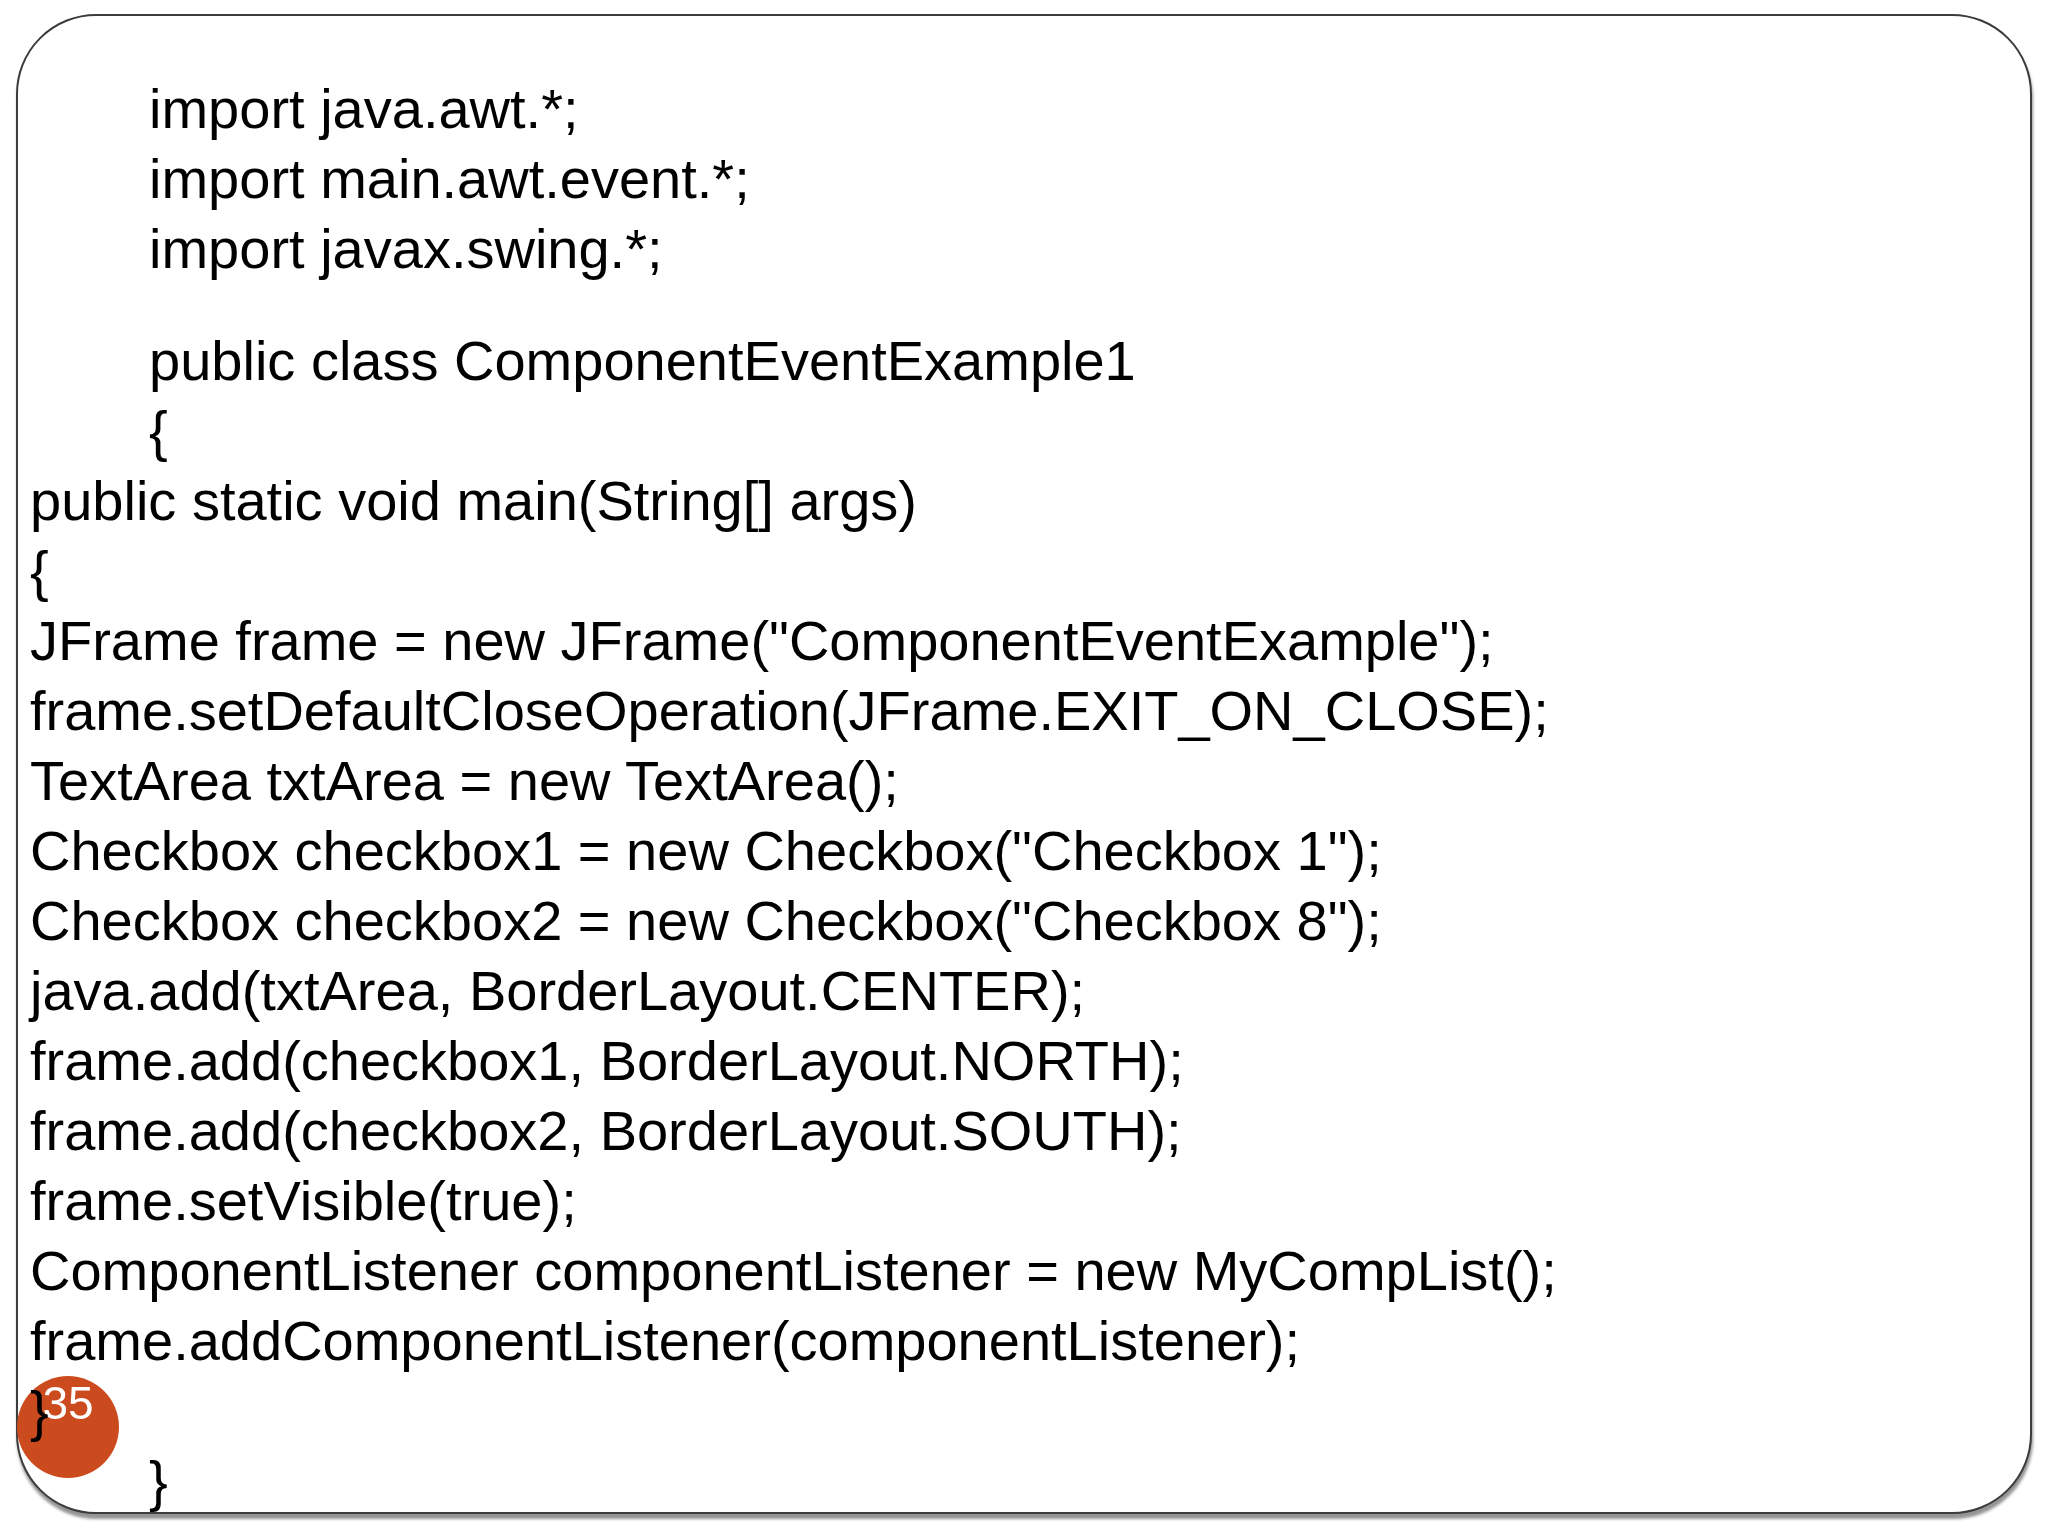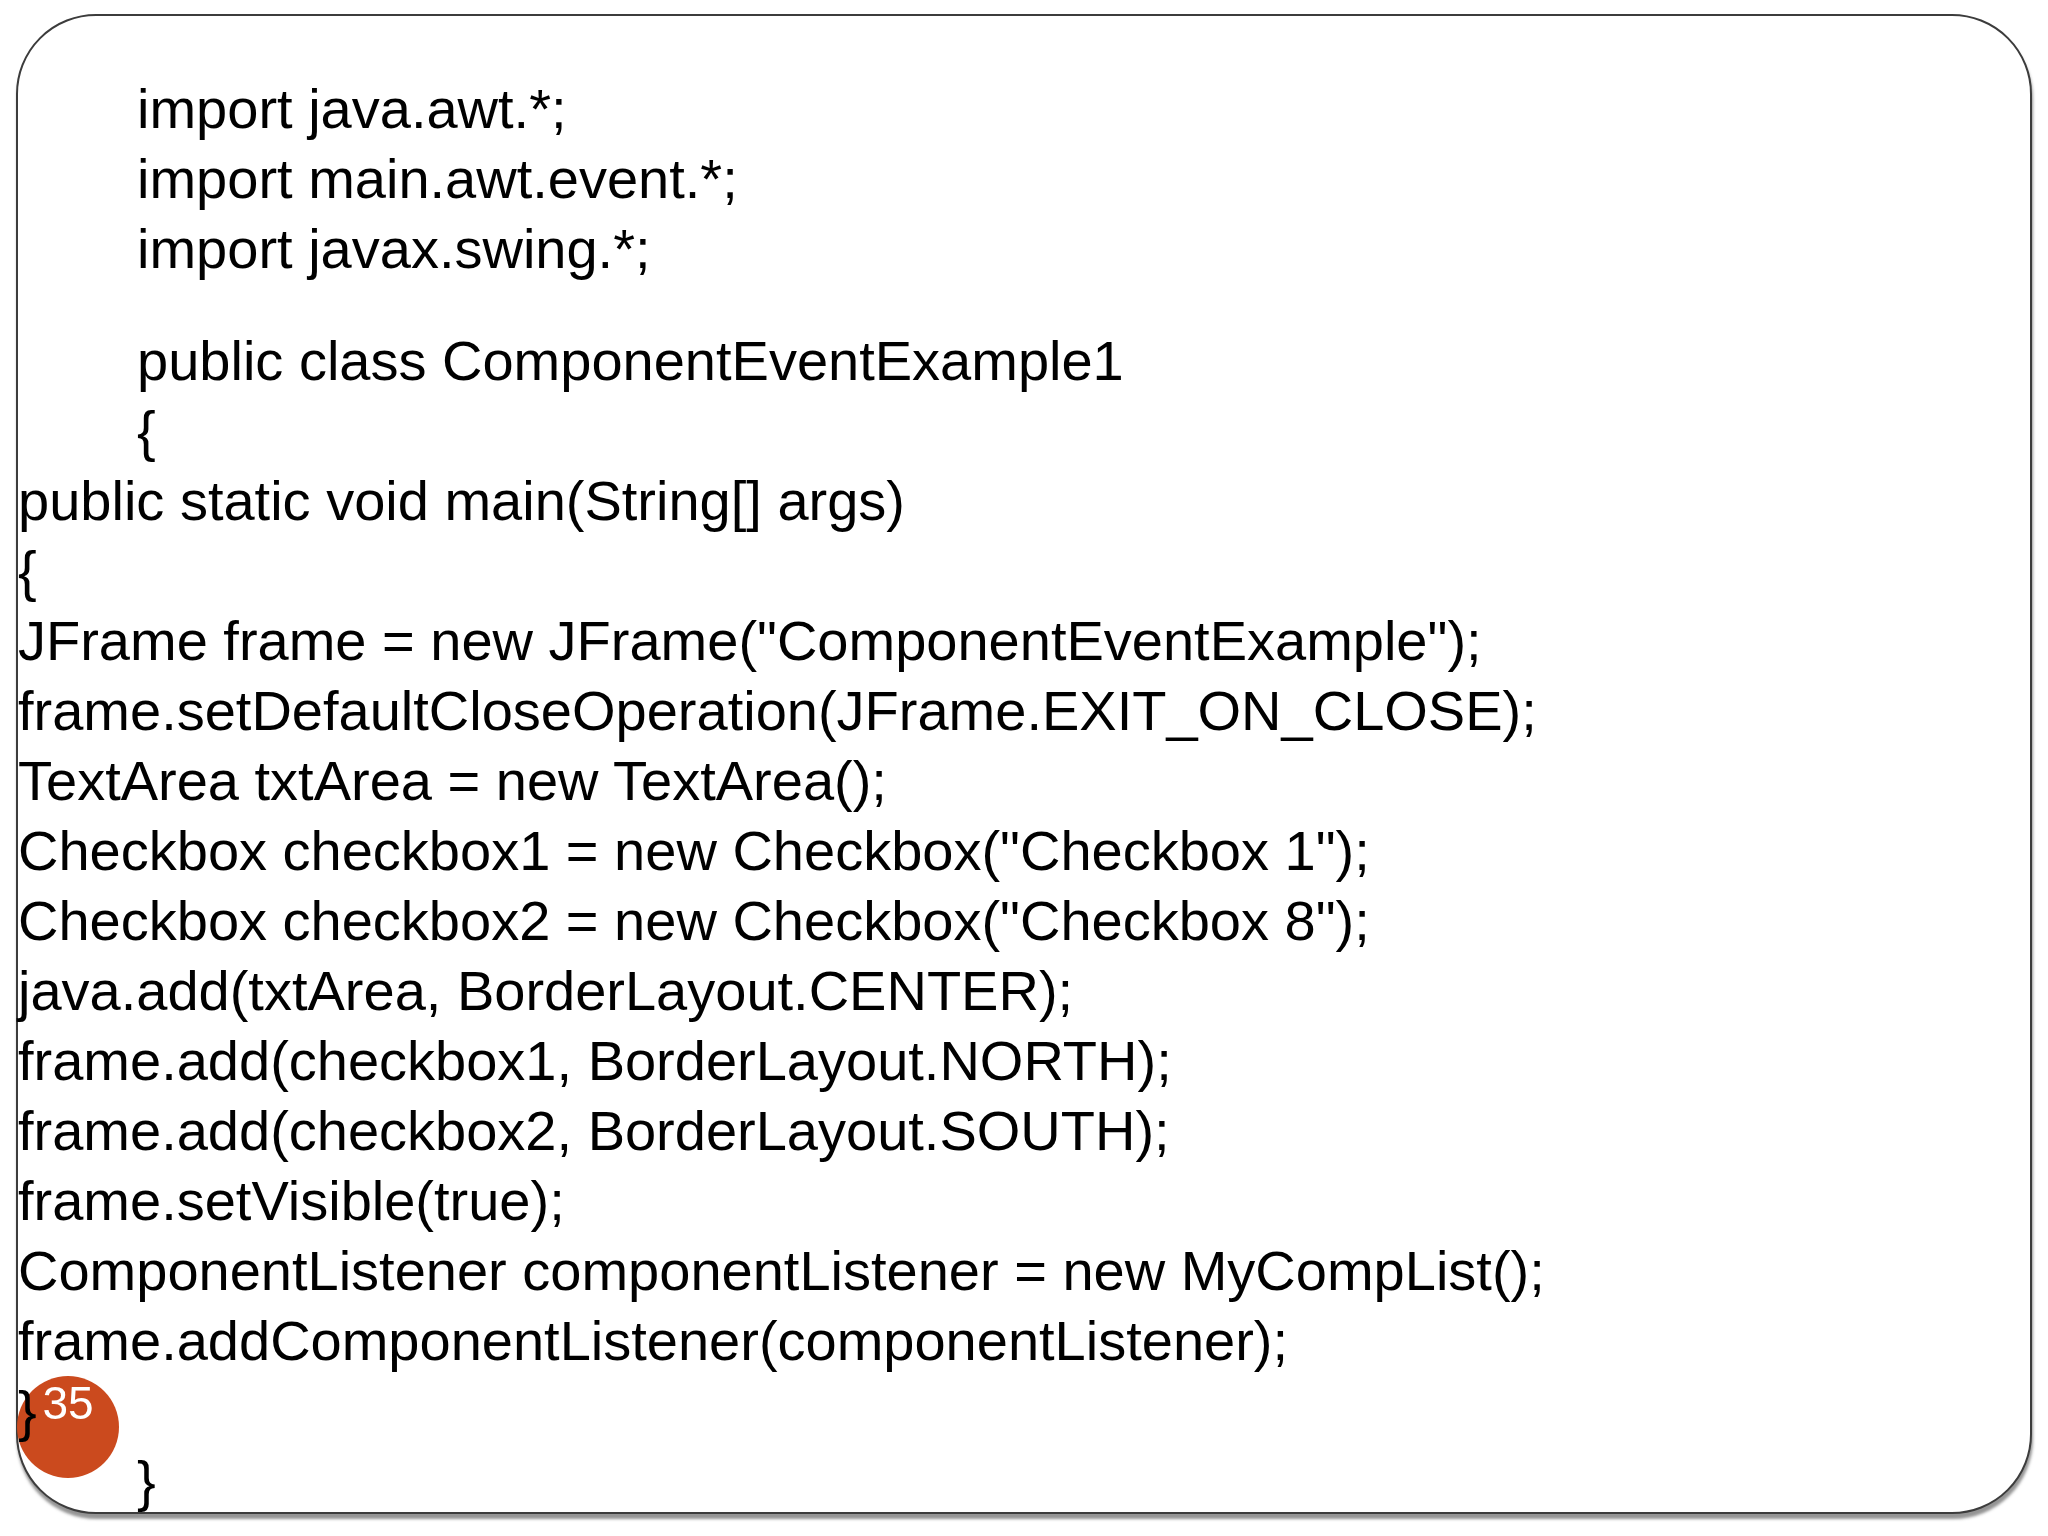--- a/index.html
+++ b/index.html
@@ -28,20 +28,21 @@
     left: 0;
     top: 58px;
     right: 0;
     color: #000000;
   }
   .line {
     font-size: 56px;
     line-height: 70px;
     white-space: pre;
     color: #000000;
+    margin-left: 12px;
   }
   .i0 { padding-left: 119px; }
   .i1 { }
   .i2 { }
   .gap { margin-top: 42px; }
   .page-badge {
     position: absolute;
     left: 17px;
     top: 1376px;
     width: 102px;

